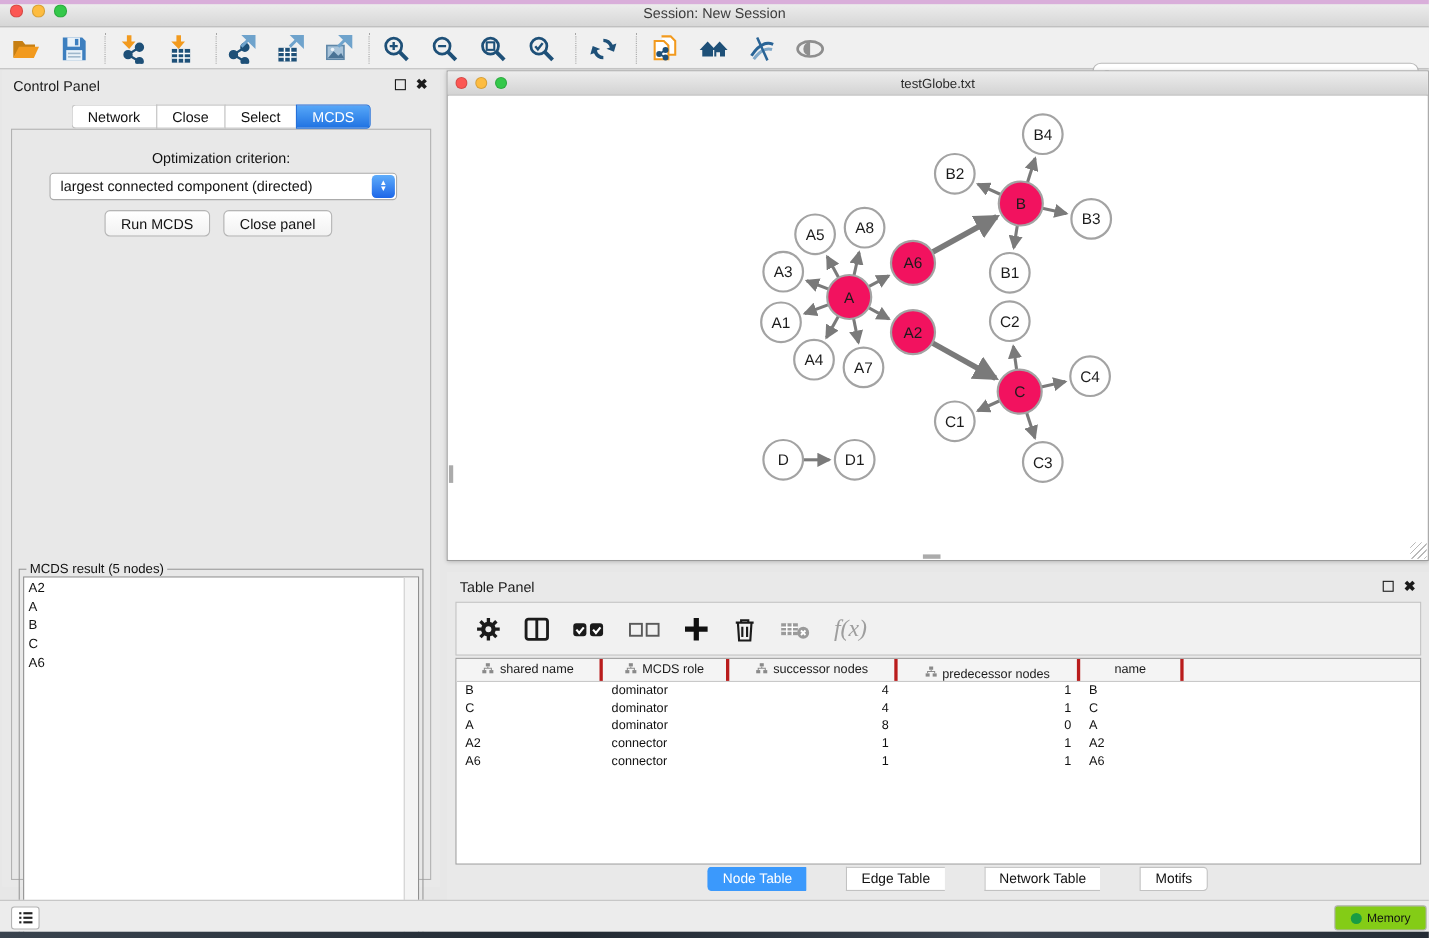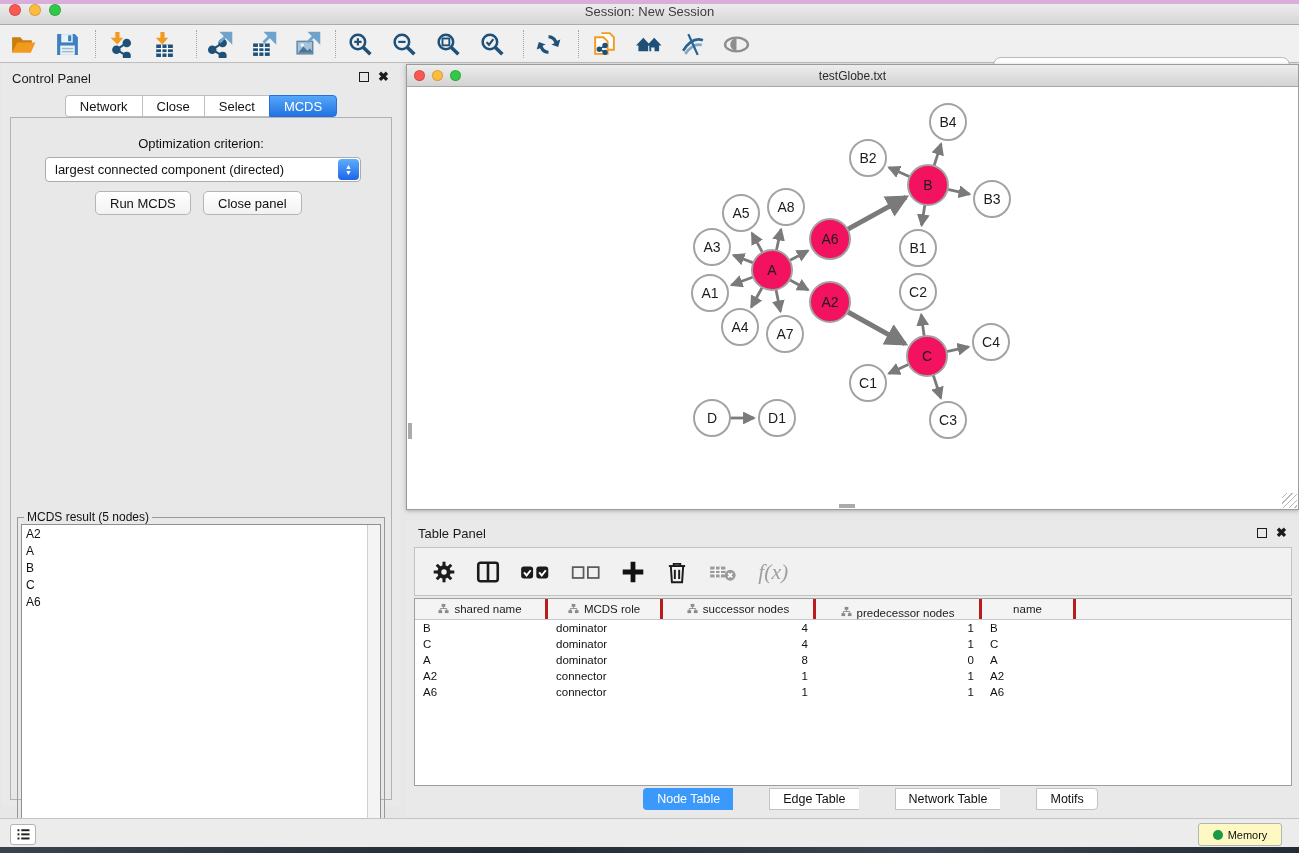--- a/index.html
+++ b/index.html
@@ -96,21 +96,21 @@
     background:#fff; border:1px solid #C2C2C2; border-right:none; color:#111; cursor:pointer;margin-left:36px; }
   .tp-tab:first-child { border-radius:4px 0 0 4px; }
   .tp-tab:last-child { border-right:1px solid #C2C2C2; border-radius:0 4px 4px 0; }
   .tp-tab.active { background:#3B99FC; border-color:#3B99FC; color:#fff; }
 
   
   #statusbar { left:0; top:818px; width:1299px; height:29px; background:#ECECEC; border-top:1px solid #C4C4C4; }
   #status-list-btn { position:absolute; left:10px; top:5px; width:26px; height:21px; background:#fff;
     border:1px solid #B3B3B3; border-radius:3px; display:flex; align-items:center; justify-content:center; cursor:pointer; }
   #status-list-btn svg { width:15px; height:15px; }
-  #memory-btn { position:absolute; right:17px; top:4px; width:84px; height:23px; background:#fef9c3;
+  #memory-btn { position:absolute; right:2px; top:4px; width:84px; height:23px; background:#84cc16;
     border:1px solid #B3B3B3; border-radius:3px; display:flex; align-items:center; justify-content:center;
     gap:5px; font-size:11px; color:#111; cursor:pointer; }
   #memory-dot { width:10px; height:10px; border-radius:50%; background:#189C43; }
   #bottom-strip { left:0; top:847px; width:1299px; height:6px;
     background:linear-gradient(90deg,#39434E,#222A33 40%,#3B4450 70%,#242C35); }
 </style>
 </head>
 <body>
 
 <div id="top-strip" class="abs"></div>

